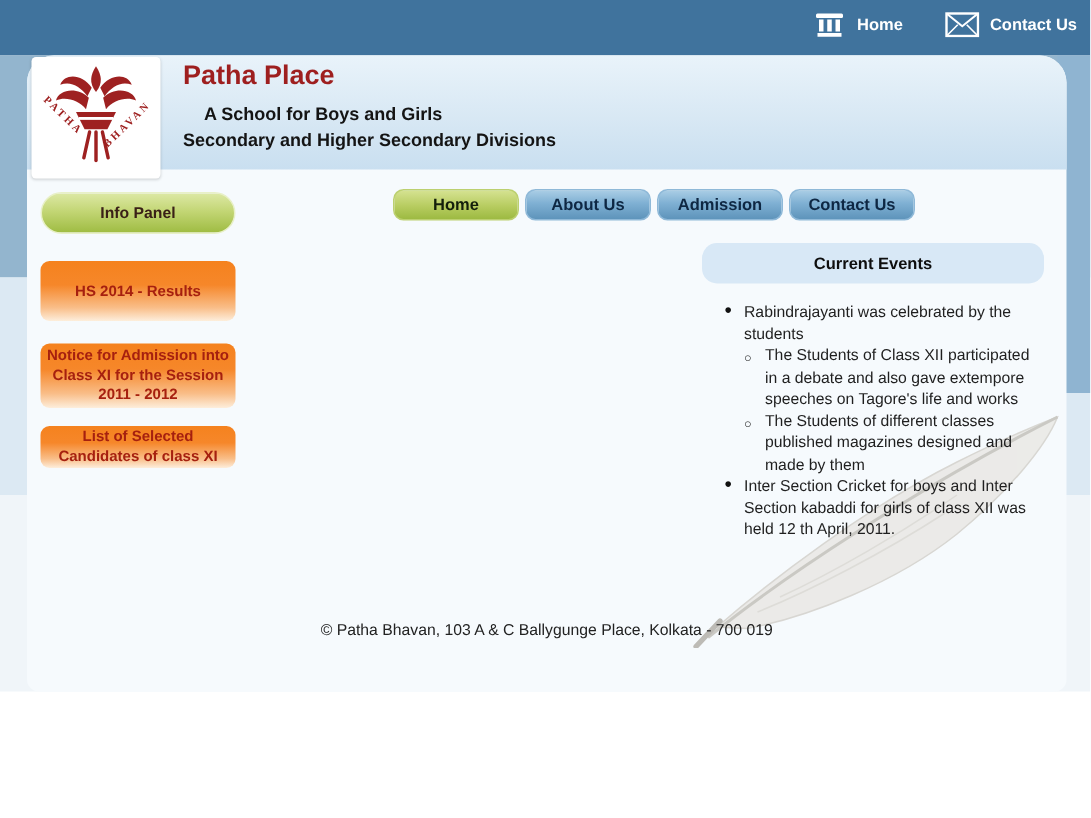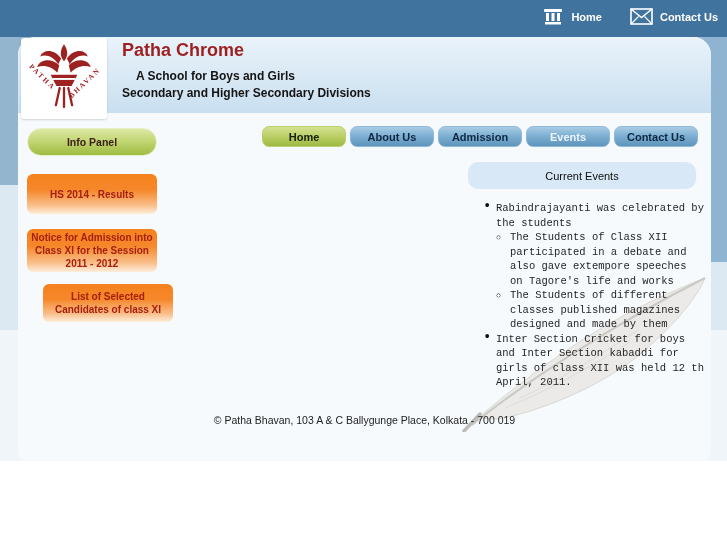--- a/index.html
+++ b/index.html
@@ -50,28 +50,28 @@
   .sidebar { position:absolute; left:9px; top:91px; width:130px; z-index:4; }
   .sb { width:130px; display:flex; align-items:center; justify-content:center; text-align:center;
         font-weight:bold; padding:2px 2px; cursor:pointer; line-height:13px; }
   .sb-green  { height:28px; margin-bottom:18px; border-radius:16px; font-size:10.5px; color:#3A2017;
                background:linear-gradient(180deg,#DCE8A4 0%,#C3D675 45%,#9FBC43 100%);
                border:1px solid #E8F0C8; }
   .sb-orange { border-radius:6px; font-size:10px; color:#A6200F;
                background:linear-gradient(180deg,#F5821E 0%,#F6872A 40%,#F9BE89 78%,#FDEEDC 100%); }
   .sb-hs     { height:40px; margin-bottom:15px; }
   .sb-notice { height:43px; margin-bottom:12px;text-align:center; }
-  .sb-list   { height:38px;margin-left:16px; }
+  .sb-list   { height:28px; }
 
   
   .events-title { position:absolute; left:450px; top:125px; width:228px; height:27px; background:#D8E8F6;
                   border-radius:10px; display:flex; align-items:center; justify-content:center;
-                  font-size:11px; font-weight:normal; color:#0E0E0E; z-index:4; }
+                  font-size:11px; font-weight:bold; color:#0E0E0E; z-index:4; }
   .events { position:absolute; left:462px; top:164px; width:232px; font-size:10.5px; line-height:14.5px;
-            color:#1F1F1F; z-index:4;font-family:Liberation Mono, monospace; }
+            color:#1F1F1F; z-index:4; }
   .ev1 { position:relative; padding-left:16px; width:224px; }
   .ev1::before { content:"•"; position:absolute; left:3px; top:-2px; font-size:14px; color:#111; }
   .ev2 { position:relative; padding-left:15px; margin-left:15px; width:196px; }
   .ev2::before { content:"○"; position:absolute; left:1px; top:1px; font-size:8.5px; color:#111; }
 
   
   .feather { position:absolute; left:442px; top:233px; z-index:3; opacity:.9; }
 
   
   .footer-line { position:absolute; left:0; width:693px; text-align:center; z-index:4; color:#222; }
@@ -133,29 +133,28 @@
         <g stroke="#9E2121" stroke-width="2.4" stroke-linecap="round">
           <path d="M38.5 51 L34.5 69"></path>
           <path d="M43 51 L43 71"></path>
           <path d="M47.5 51 L51.5 69"></path>
         </g>
         <text transform="translate(6,29) rotate(44)" font-size="7.5" font-weight="bold" letter-spacing="2" fill="#9E2121" font-family="Liberation Serif, serif">PATHA</text>
         <text transform="translate(51,62) rotate(-44)" font-size="7.5" font-weight="bold" letter-spacing="2" fill="#9E2121" font-family="Liberation Serif, serif">BHAVAN</text>
       </svg>
     </div>
 
-    <div class="school-title">Patha Chrome</div>
+    <div class="school-title">Patha Place</div>
     <div class="tagline l1">A School for Boys and Girls</div>
     <div class="tagline l2">Secondary and Higher Secondary Divisions</div>
 
     <div class="nav">
       <div class="nav-btn active">Home</div>
       <div class="nav-btn">About Us</div>
       <div class="nav-btn">Admission</div>
-      <div class="nav-btn light-text">Events</div>
       <div class="nav-btn">Contact Us</div>
     </div>
 
     <div class="sidebar">
       <div class="sb sb-green">Info Panel</div>
       <div class="sb sb-orange sb-hs">HS 2014 - Results</div>
       <div class="sb sb-orange sb-notice">Notice for Admission into Class XI for the Session 2011 - 2012</div>
       <div class="sb sb-orange sb-list">List of Selected Candidates of class XI</div>
     </div>
 

